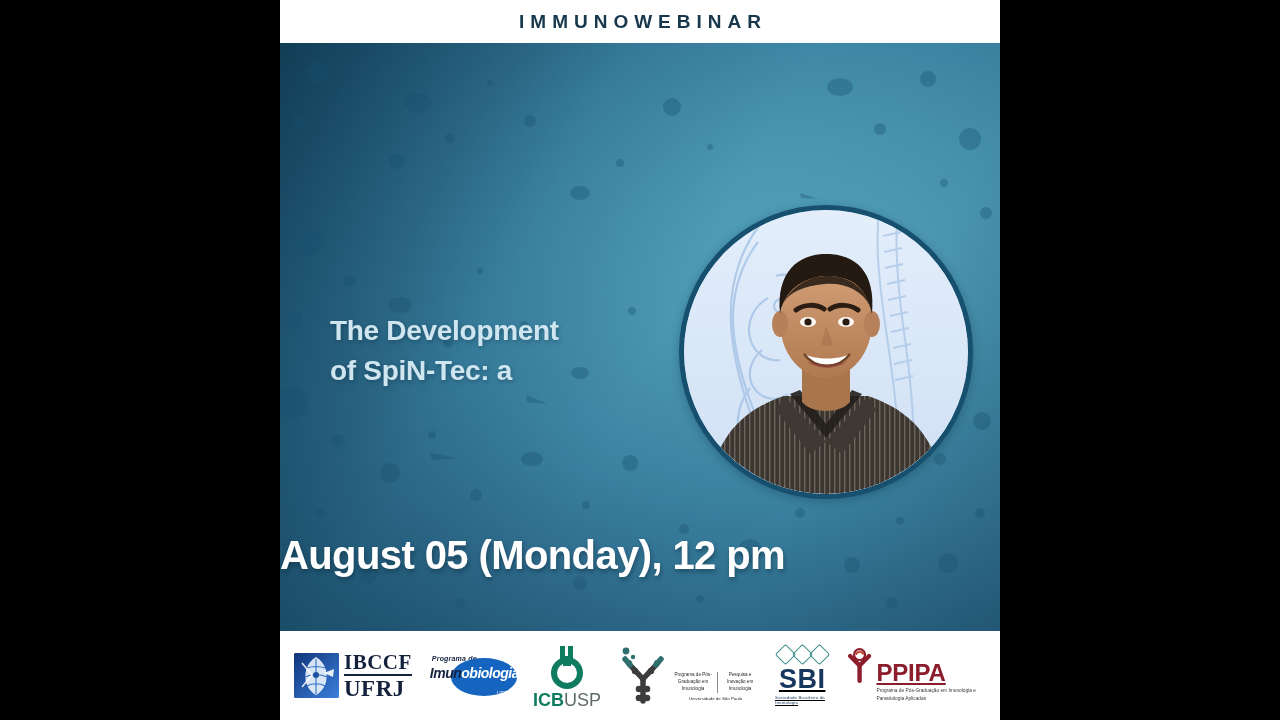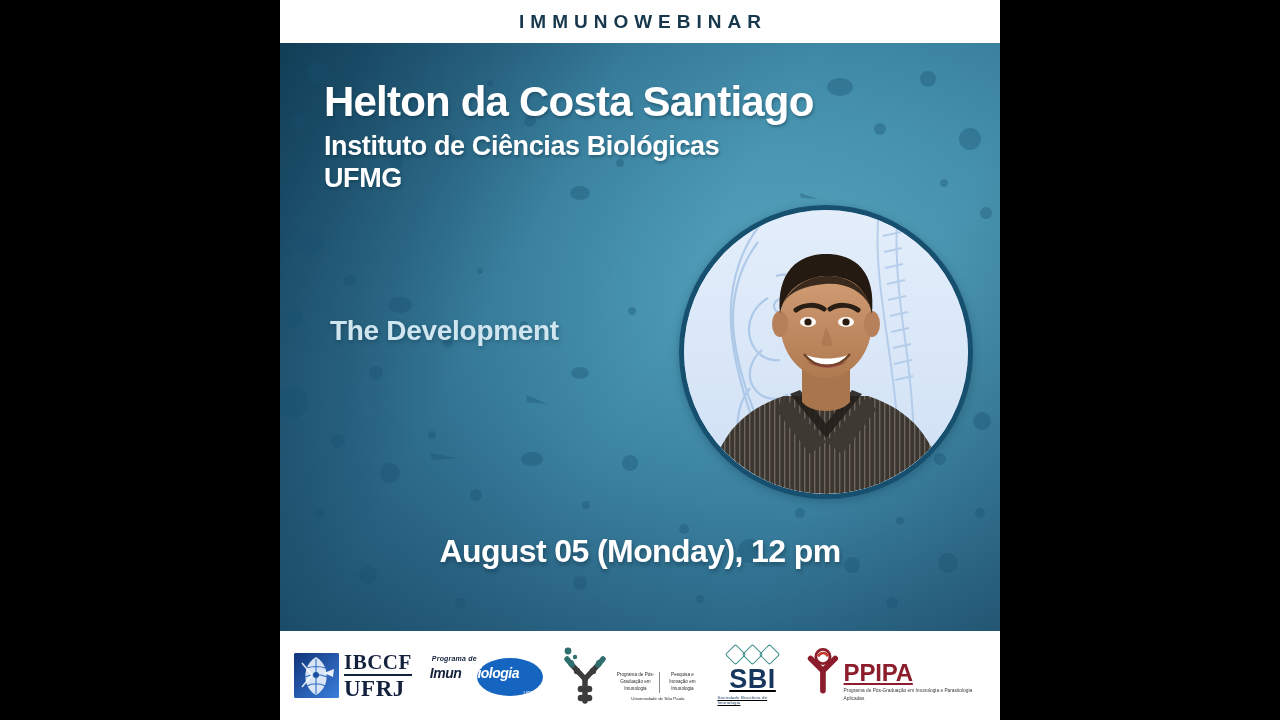--- a/index.html
+++ b/index.html
@@ -123,23 +123,22 @@
     background: #ccdff2;
     z-index: 5;
     box-shadow: 0 2px 10px rgba(8,38,55,.30);
   }
   #photo-svg { position: absolute; inset: 0; width: 100%; height: 100%; }
 
   
   #date-line {
     position: absolute; left: 0; top: 490px;
     width: 720px;
-    text-align: center;
     z-index: 6;
-    font-size: 32px;
+    font-size: 40px;
     font-weight: 700;
     color: #ffffff;
     letter-spacing: -0.6px;
     text-shadow: 1px 3px 4px rgba(8,40,58,.45);
   }
 
   
   #footer {
     position: absolute; left: 0; top: 631px;
     width: 720px; height: 89px;
@@ -320,30 +319,24 @@
         <circle cx="612" cy="560" r="6"></circle>
           <circle cx="420" cy="556" r="4"></circle>
         <circle cx="300" cy="540" r="7"></circle>
           <circle cx="180" cy="560" r="5"></circle>
         <circle cx="88" cy="532" r="9"></circle>
         <path d="M150 410 l28 5 -26 2 z"></path>
         <path d="M246 352 l22 9 -21 -2 z"></path>
         <path d="M520 150 l18 6 -17 -1 z"></path>
       </svg>
 
-      <div id="speaker-block">
-        <div id="speaker-name">Helton da Costa Santiago</div>
-        <div id="speaker-affil">
-          <div>Instituto de Ciências Biológicas</div>
-          <div>UFMG</div>
-        </div>
-      </div>
 
       <div id="talk-title">
         <div>The Development</div>
+        <div>of SpiN-Tec: a</div>
       </div>
 
       <div id="photo-wrap">
         <svg id="photo-svg" viewBox="0 0 284 284">
           <defs>
             <linearGradient id="bgp" x1="0" y1="0" x2="0" y2="1">
               <stop offset="0" stop-color="#e4eefb"></stop>
                 <stop offset="1" stop-color="#cfe0f4"></stop>
             </linearGradient>
             <linearGradient id="skin" x1="0" y1="0" x2="0" y2="1">
@@ -449,20 +442,31 @@
 
       <div class="logo imuno">
         <div class="prog">Programa de</div>
         <div class="ell"></div>
         <div class="word">
           <span>Imun</span><span class="dot">o</span><span class="b">biologia</span>
         </div>
         <div class="sub">UFRJ</div>
       </div>
 
+      <div class="logo icbusp">
+        <svg width="46" height="46" viewBox="0 0 46 46">
+          <rect x="16" y="3" width="5" height="13" fill="#0f7b5f"></rect>
+          <rect x="24" y="3" width="5" height="13" fill="#0f7b5f"></rect>
+          <circle cx="23" cy="30" r="13" fill="none" stroke="#0f7b5f" stroke-width="6"></circle>
+          <rect x="19" y="13" width="8" height="10" fill="#0f7b5f"></rect>
+        </svg>
+        <div class="txt">
+          <span class="a">ICB</span><span class="b">USP</span>
+        </div>
+      </div>
 
       <div class="logo usp">
         <div class="abwrap">
           <svg viewBox="0 0 52 62">
             <circle cx="9" cy="6" r="3.4" fill="#2f6f6d"></circle>
             <circle cx="16" cy="12" r="2.2" fill="#2f6f6d"></circle>
             <circle cx="8" cy="15" r="1.6" fill="#2f6f6d"></circle>
             <g stroke="#3c3c3c" stroke-width="5.5" stroke-linecap="round" fill="none">
               <path d="M26 34 L26 56"></path>
               <path d="M26 34 L13 20"></path>

